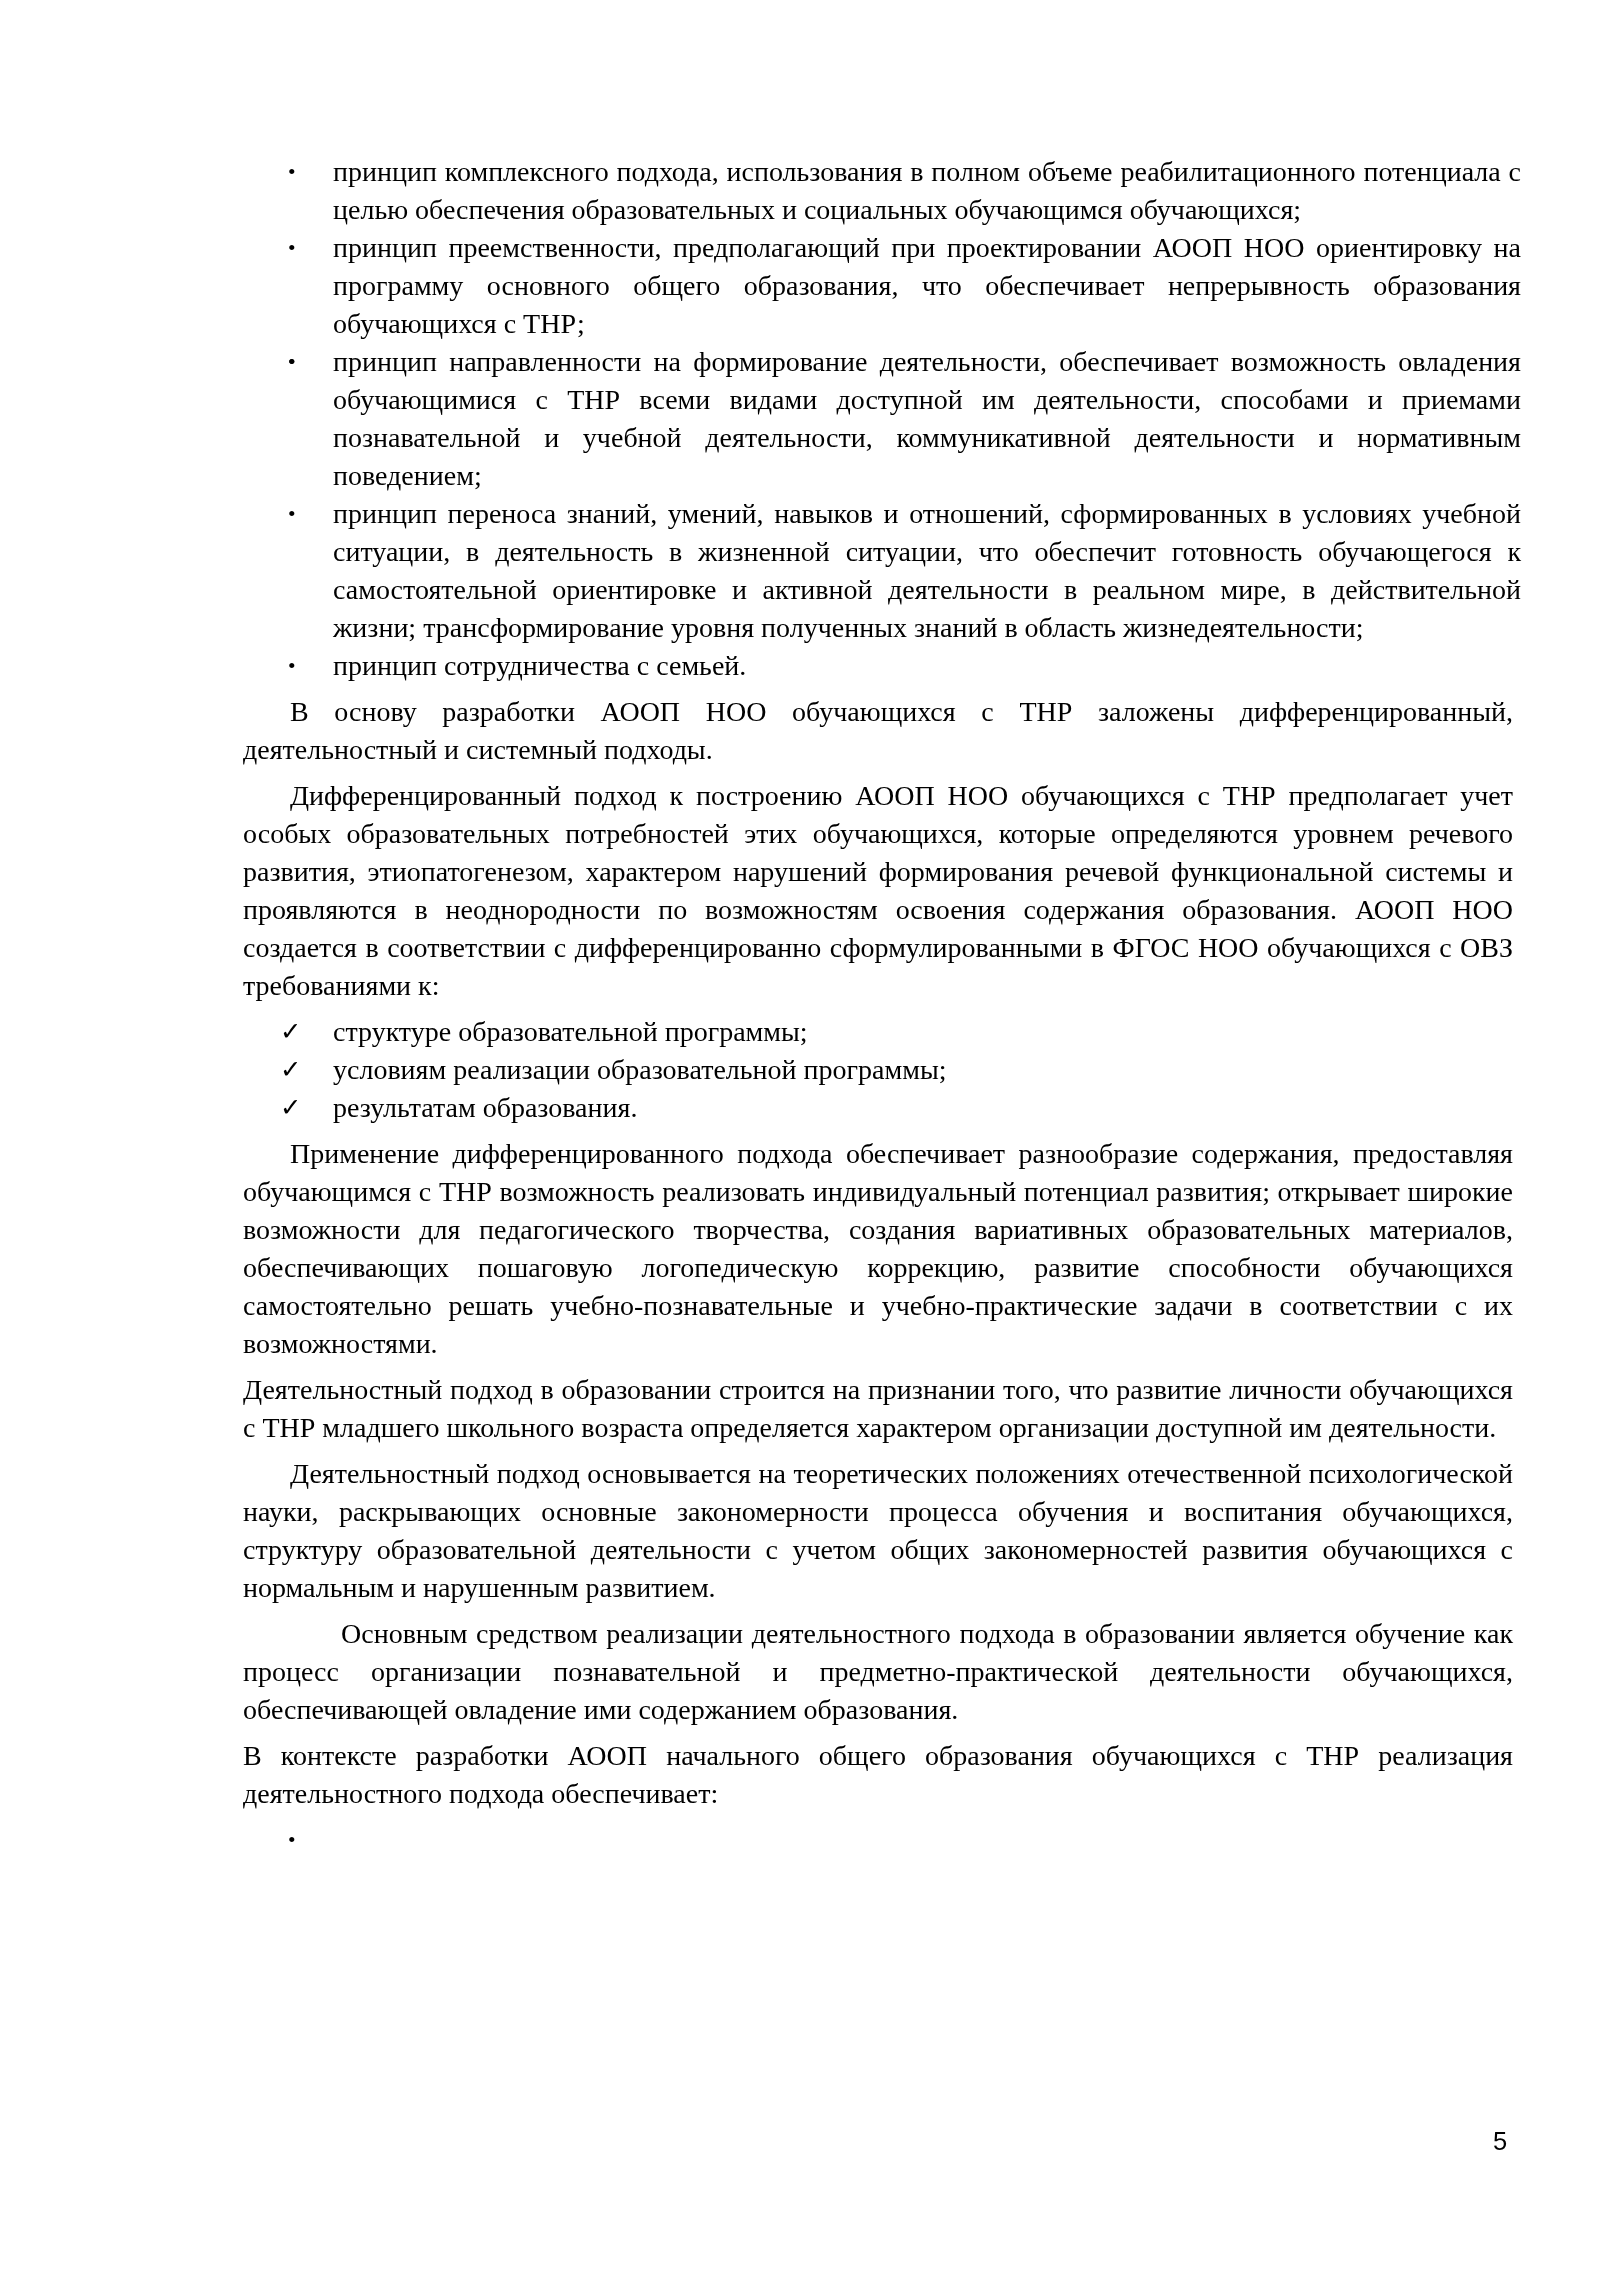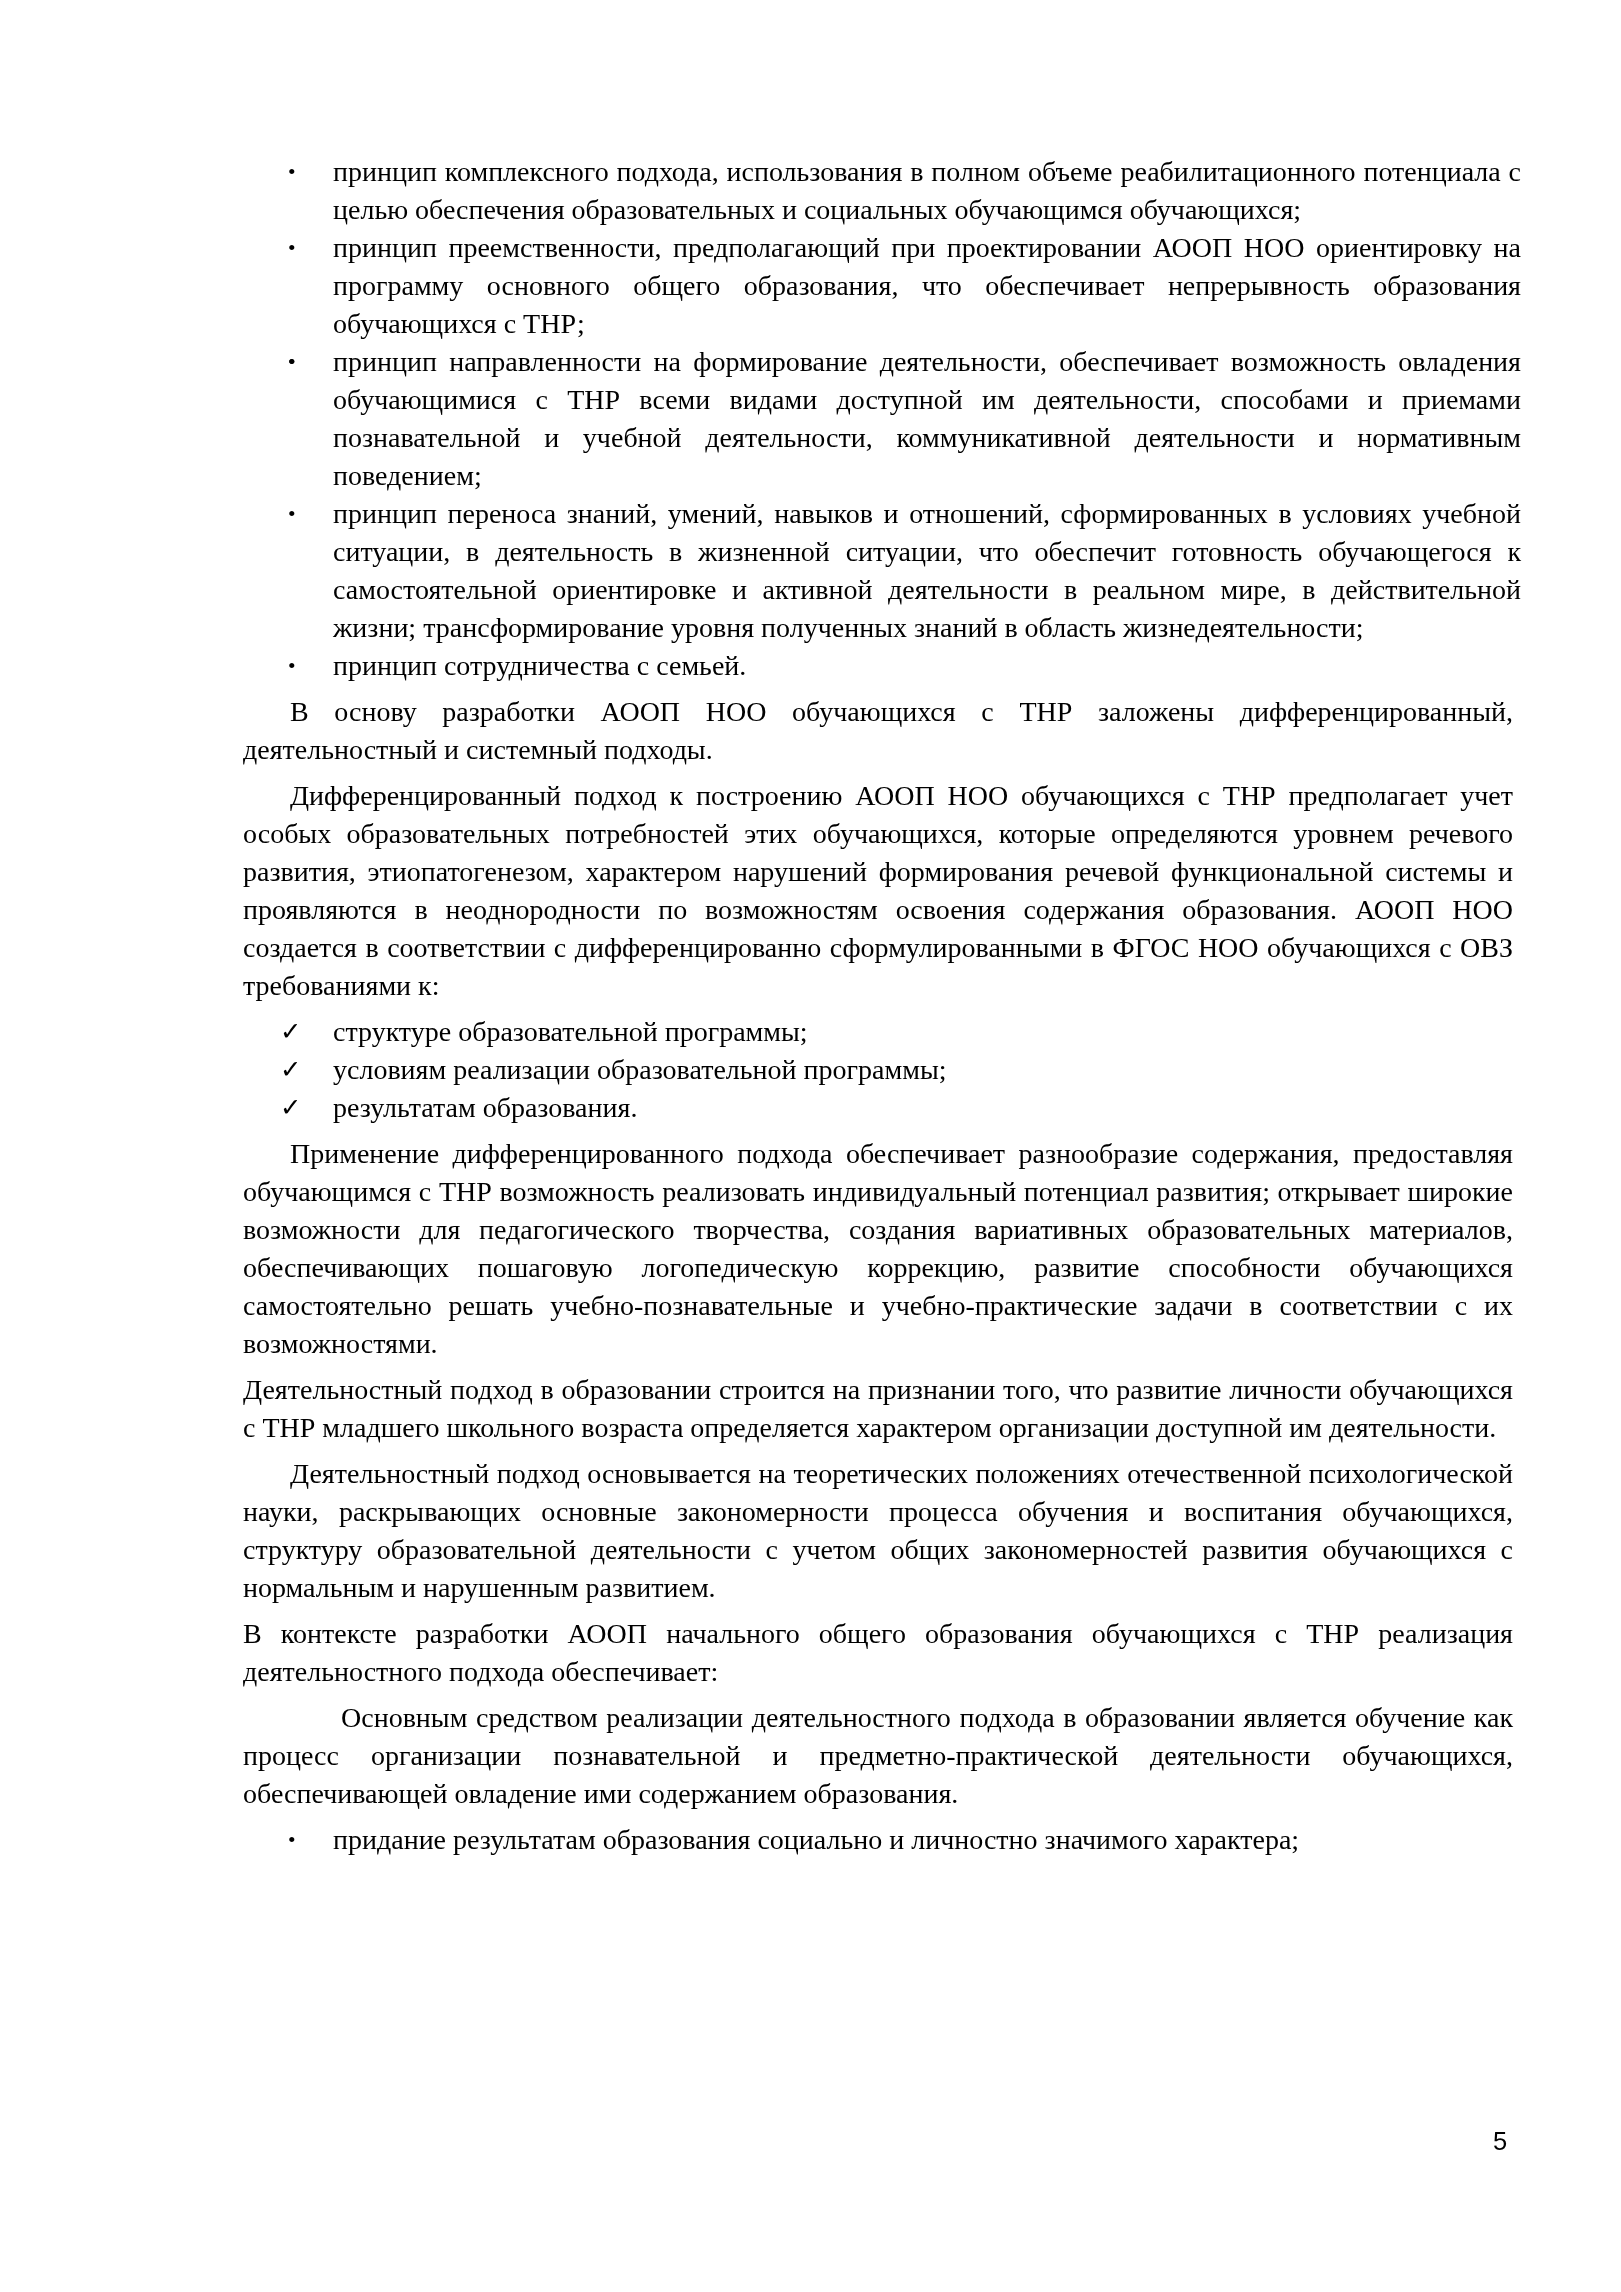--- a/index.html
+++ b/index.html
@@ -43,22 +43,22 @@
 
   <ul class="b c">
     <li><span class="mk">✓</span><span>структуре образовательной программы;</span></li>
     <li><span class="mk">✓</span><span>условиям реализации образовательной программы;</span></li>
     <li><span class="mk">✓</span><span>результатам образования.</span></li>
   </ul>
 
   <p class="p indent">Применение дифференцированного подхода обеспечивает разнообразие содержания, предоставляя обучающимся с ТНР возможность реализовать индивидуальный потенциал развития; открывает широкие возможности для педагогического творчества, создания вариативных образовательных материалов, обеспечивающих пошаговую логопедическую коррекцию, развитие способности обучающихся самостоятельно решать учебно-познавательные и учебно-практические задачи в соответствии с их возможностями.</p>
   <p class="p">Деятельностный подход в образовании строится на признании того, что развитие личности обучающихся с ТНР младшего школьного возраста определяется характером организации доступной им деятельности.</p>
   <p class="p indent">Деятельностный подход основывается на теоретических положениях отечественной психологической науки, раскрывающих основные закономерности процесса обучения и воспитания обучающихся, структуру образовательной деятельности с учетом общих закономерностей развития обучающихся с нормальным и нарушенным развитием.</p>
+  <p class="p indent2">Основным средством реализации деятельностного подхода в образовании является обучение как процесс организации познавательной и предметно-практической деятельности обучающихся, обеспечивающей овладение ими содержанием образования.</p>
   <p class="p">В контексте разработки АООП начального общего образования обучающихся с ТНР реализация деятельностного подхода обеспечивает:</p>
-  <p class="p indent2">Основным средством реализации деятельностного подхода в образовании является обучение как процесс организации познавательной и предметно-практической деятельности обучающихся, обеспечивающей овладение ими содержанием образования.</p>
 
   <ul class="b">
-    <li><span class="mk">•</span><span>придание результатам образования социально и личностно значимого характера;</span></li>
+    <li><span class="mk">•</span></li>
   </ul>
 </div>
 
 <div class="pagenum">5</div>
 
 
 </body></html>

